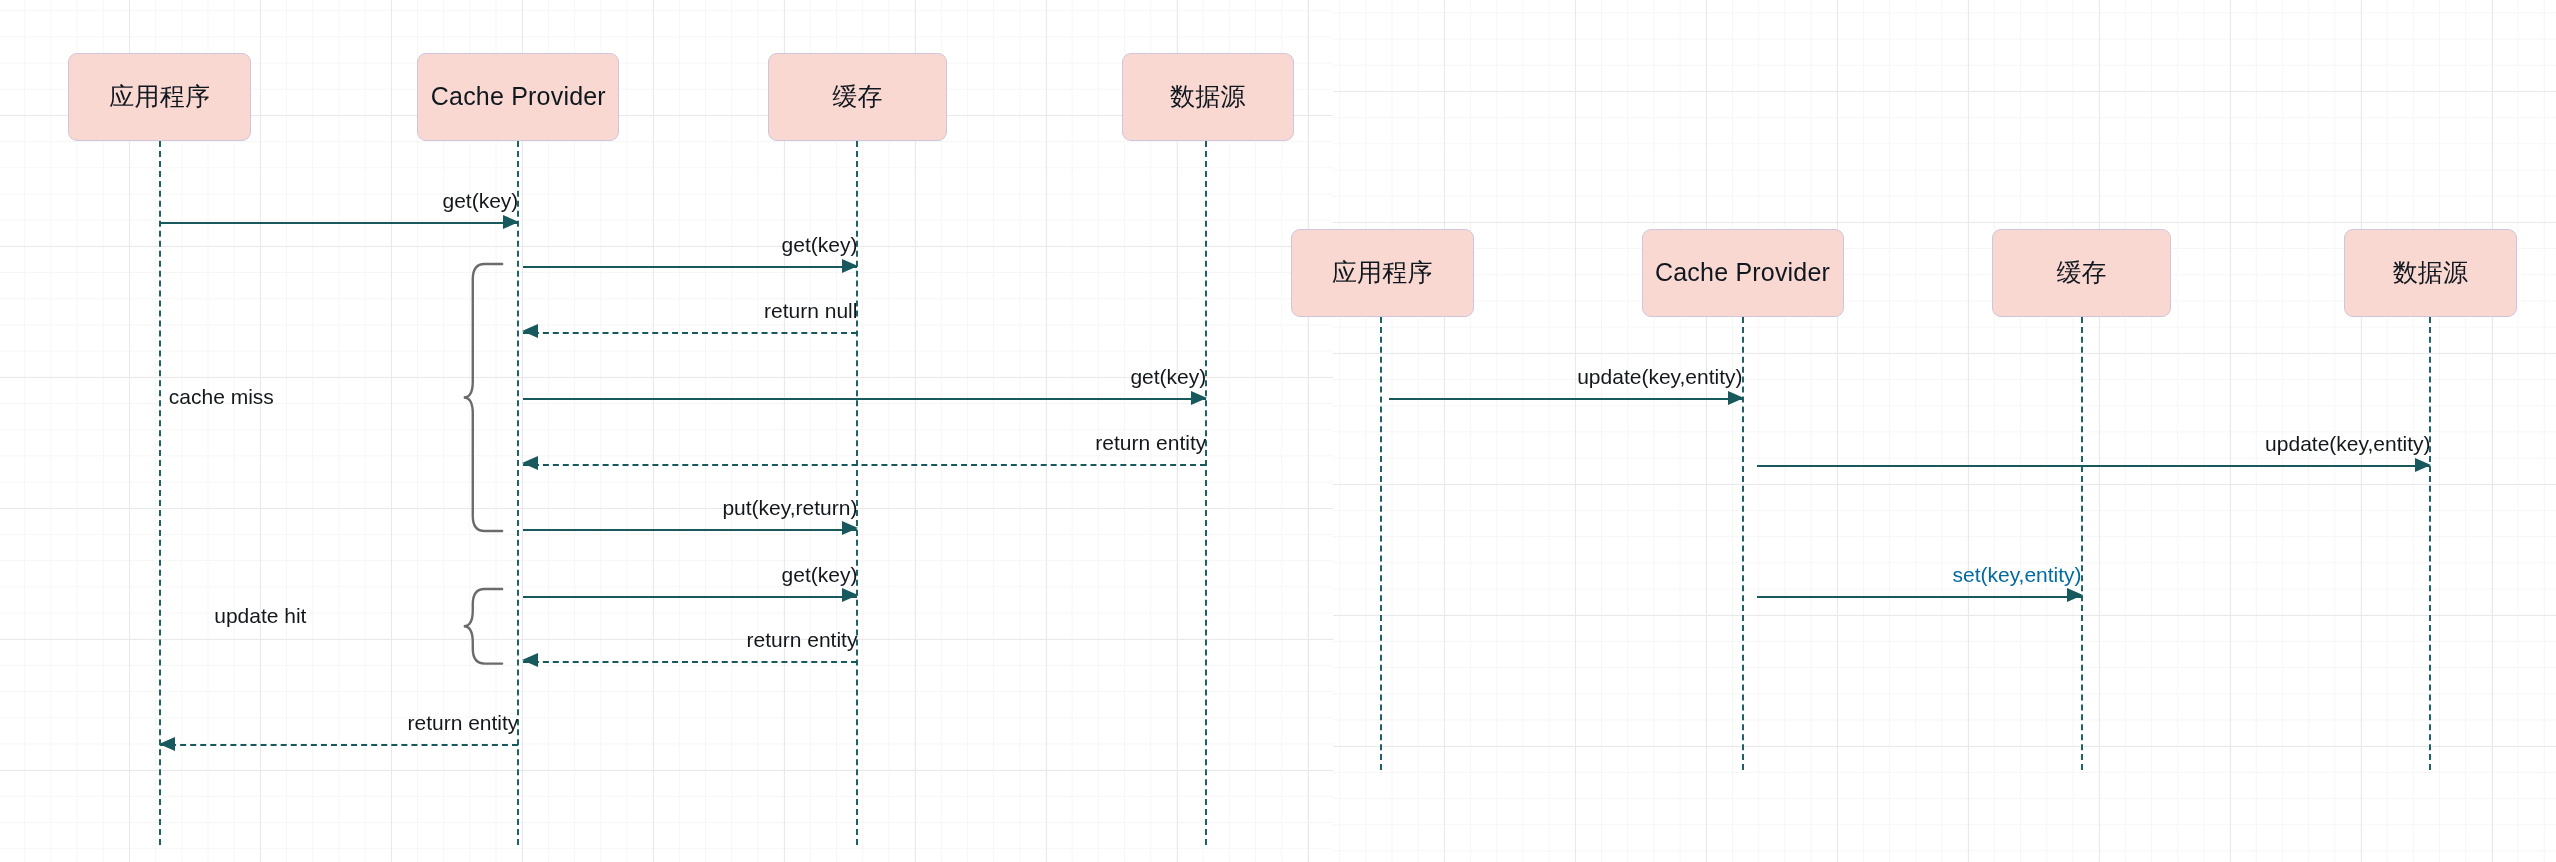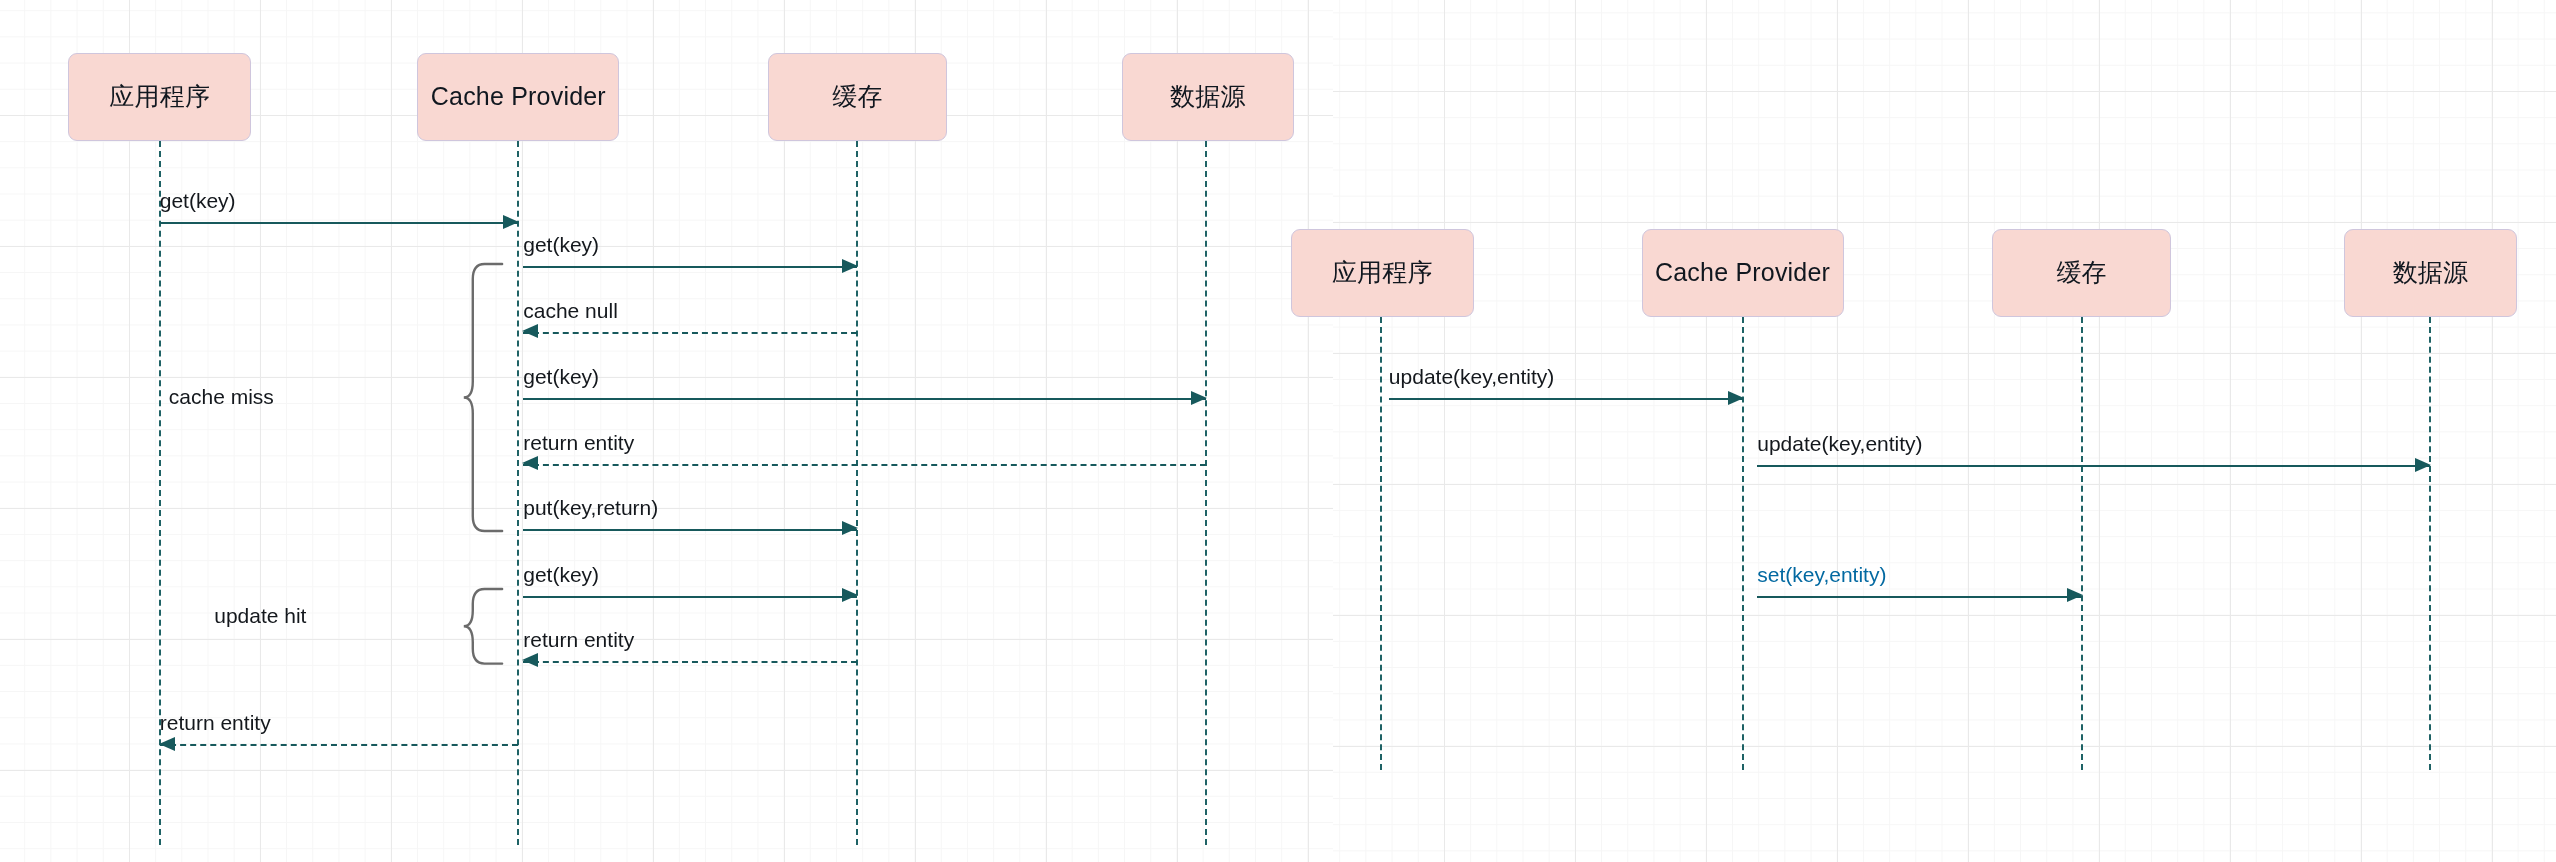--- a/index.html
+++ b/index.html
@@ -65,21 +65,21 @@
     position:absolute;top:-7.5px;width:0;height:0;
     border-top:7.5px solid transparent;
     border-bottom:7.5px solid transparent;
   }
   .msg.right .head{right:-1px;border-left:16px solid #17595c;}
   .msg.left  .head{left:-1px; border-right:16px solid #17595c;}
   .msg .label{
     position:absolute;
     bottom:9px;
     width:100%;
-    text-align:left;
+    text-align:right;
     font-size:21px;
     color:#14181d;
     white-space:nowrap;
   }
 
   
   .brace{position:absolute;}
   .brace svg{display:block;overflow:visible;}
   .brace-label{
     position:absolute;
@@ -112,21 +112,21 @@
         <div class="label" style="color: rgb(20, 24, 29);">get(key)</div>
       </div>
       <div class="msg right" style="left: 523.263px; top: 262.446px; width: 334.171px;">
         <div class="line" style="border-top-color: rgb(23, 89, 92);"></div>
         <div class="head" style="border-left-color: rgb(23, 89, 92);"></div>
         <div class="label" style="color: rgb(20, 24, 29);">get(key)</div>
       </div>
       <div class="msg left dashed" style="left: 523.263px; top: 327.651px; width: 334.171px;">
         <div class="line" style="border-top-color: rgb(23, 89, 92);"></div>
         <div class="head" style="border-right-color: rgb(23, 89, 92);"></div>
-        <div class="label" style="color: rgb(20, 24, 29);">cache null</div>
+        <div class="label" style="color: rgb(20, 24, 29);">return null</div>
       </div>
       <div class="msg right" style="left: 523.263px; top: 394.485px; width: 683.013px;">
         <div class="line" style="border-top-color: rgb(23, 89, 92);"></div>
         <div class="head" style="border-left-color: rgb(23, 89, 92);"></div>
         <div class="label" style="color: rgb(20, 24, 29);">get(key)</div>
       </div>
       <div class="msg left dashed" style="left: 523.263px; top: 459.689px; width: 683.013px;">
         <div class="line" style="border-top-color: rgb(23, 89, 92);"></div>
         <div class="head" style="border-right-color: rgb(23, 89, 92);"></div>
         <div class="label" style="color: rgb(20, 24, 29);">return entity</div>

